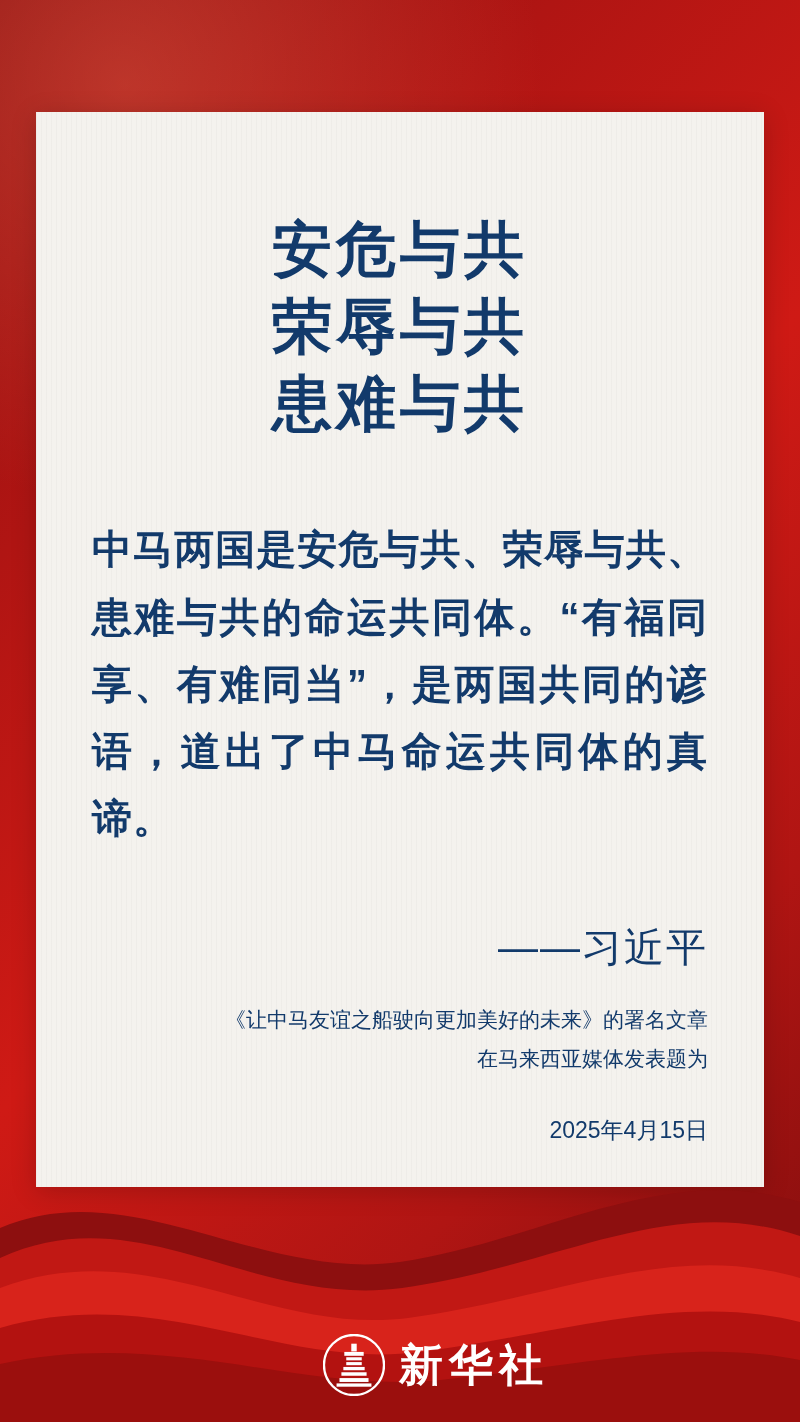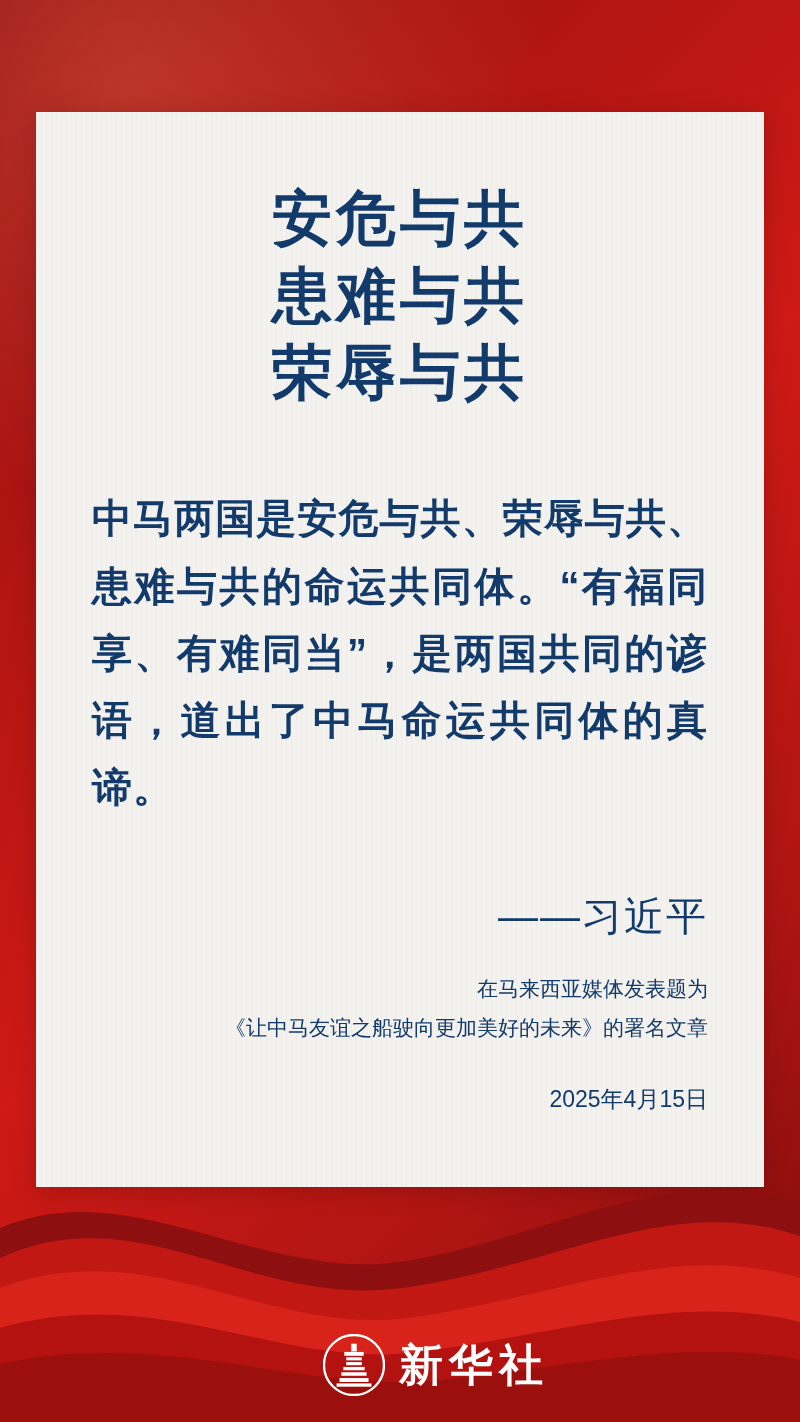--- a/index.html
+++ b/index.html
@@ -45,21 +45,21 @@
       repeating-linear-gradient(90deg, rgba(0,0,0,0.022) 0px, rgba(0,0,0,0.022) 1px, rgba(0,0,0,0) 1px, rgba(0,0,0,0) 5px);
     box-shadow: 0 4px 24px rgba(0,0,0,0.18);
   }
 
   .card-inner {
     position: absolute;
     left: 0;
     top: 0;
     right: 0;
     bottom: 0;
-    padding: 45px 56px 40px 56px;
+    padding: 76px 56px 40px 56px;
     box-sizing: border-box;
   }
 
   
   .headline {
     margin-top: 24px;
     text-align: center;
     color: #123a6b;
     font-weight: bold;
     font-size: 60px;
@@ -144,31 +144,31 @@
 </head>
 <body>
 
 <div id="poster">
 
   <div class="card">
     <div class="card-inner">
 
       <div class="headline">
         <div>安危与共</div>
+        <div>荣辱与共</div>
         <div>患难与共</div>
-        <div>荣辱与共</div>
       </div>
 
       <div class="quote">中马两国是安危与共、荣辱与共、患难与共的命运共同体。“有福同享、有难同当”，是两国共同的谚语，道出了中马命运共同体的真谛。</div>
 
       <div class="attrib">——习近平</div>
 
       <div class="source">
+        <div>《让中马友谊之船驶向更加美好的未来》的署名文章</div>
         <div>在马来西亚媒体发表题为</div>
-        <div>《让中马友谊之船驶向更加美好的未来》的署名文章</div>
       </div>
 
       <div class="date">2025年4月15日</div>
 
     </div>
   </div>
 
   <svg class="waves" viewBox="0 0 800 290" preserveAspectRatio="none">
     <path d="M0,96 C130,40 260,150 400,130 C540,110 660,28 800,70 L800,290 L0,290 Z" fill="#8d0f0f"></path>
     <path d="M0,126 C140,62 250,176 402,156 C560,134 668,60 800,104 L800,290 L0,290 Z" fill="#c11814"></path>

